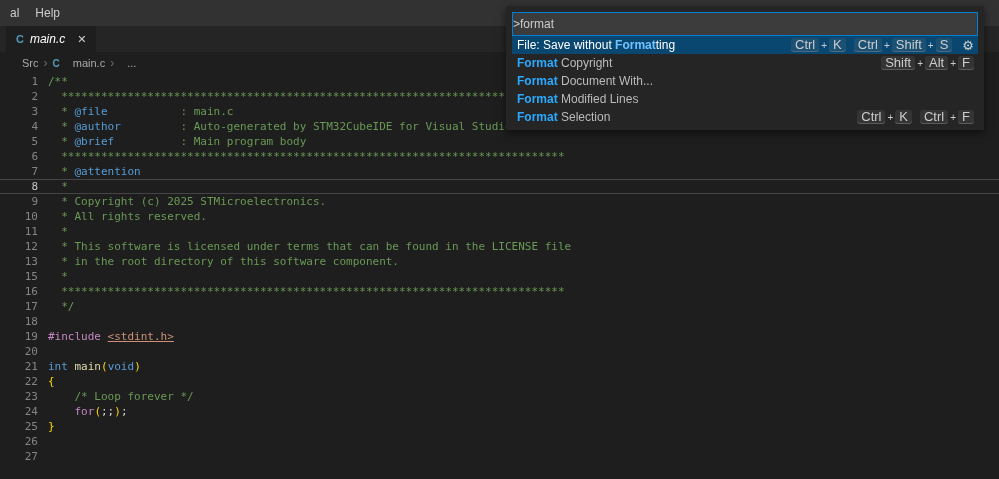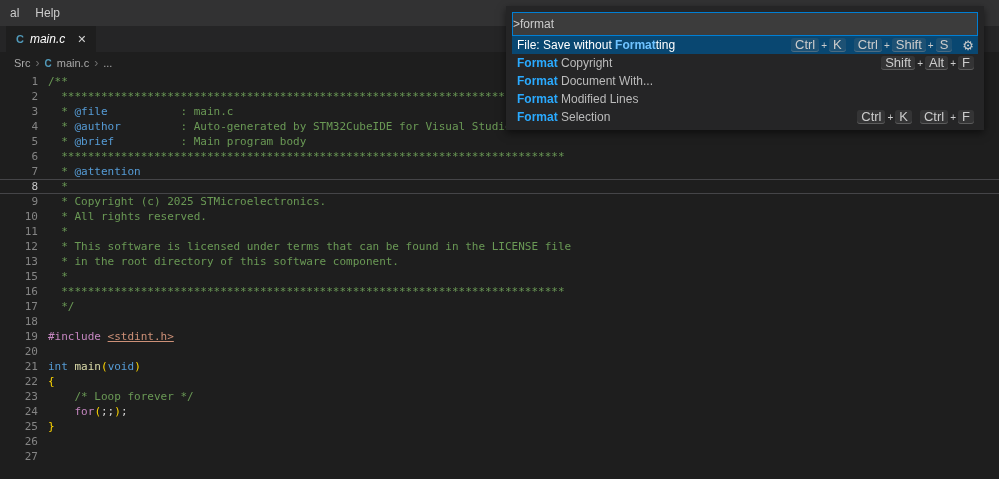--- a/index.html
+++ b/index.html
@@ -32,21 +32,21 @@
   .tab-icon { color: #519aba; font-weight: bold; font-size: 11px; }
   .tab-label { font-size: 12px; font-style: italic; color: #ffffff; }
   .tab-close { margin-left: 6px; font-size: 11px; color: #d0d0d0; cursor: pointer; }
 
   
   .breadcrumbs {
     height: 22px; background: #1e1e1e;
     display: flex; align-items: center; gap: 5px;
     padding-left: 14px; font-size: 11px; color: #a9a9a9;
   }
-  .crumb { cursor: pointer; }
+  .crumb { cursor: pointer; margin-left: 8px; }
   .crumb-sep { color: #6e6e6e; font-size: 12px; line-height: 1; }
   .crumb-icon { color: #519aba; font-weight: bold; font-size: 10px; }
 
   
   .editor {
     position: absolute; top: 74px; left: 0; right: 0; bottom: 0;
     font-family: "DejaVu Sans Mono", "Liberation Mono", monospace;
     font-size: 11px;
   }
   .code-line { display: flex; height: 15px; line-height: 15px; white-space: pre; }

